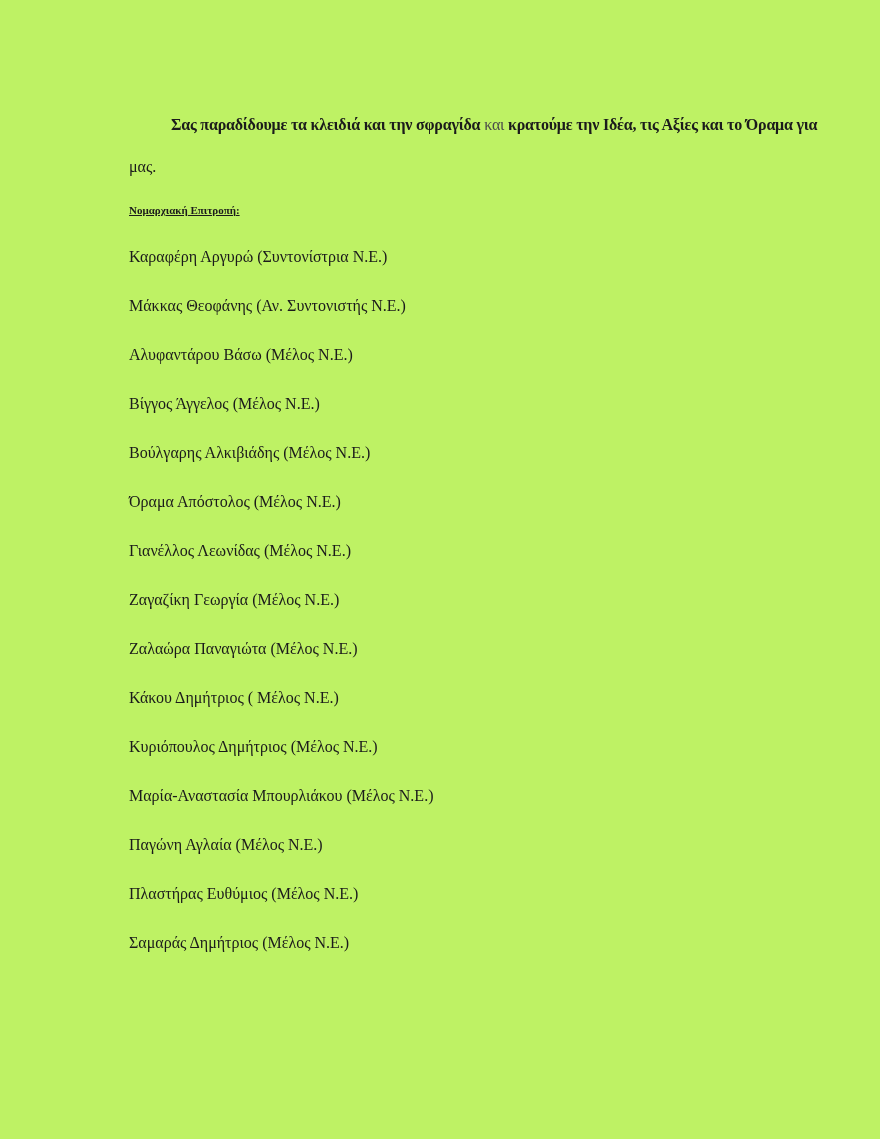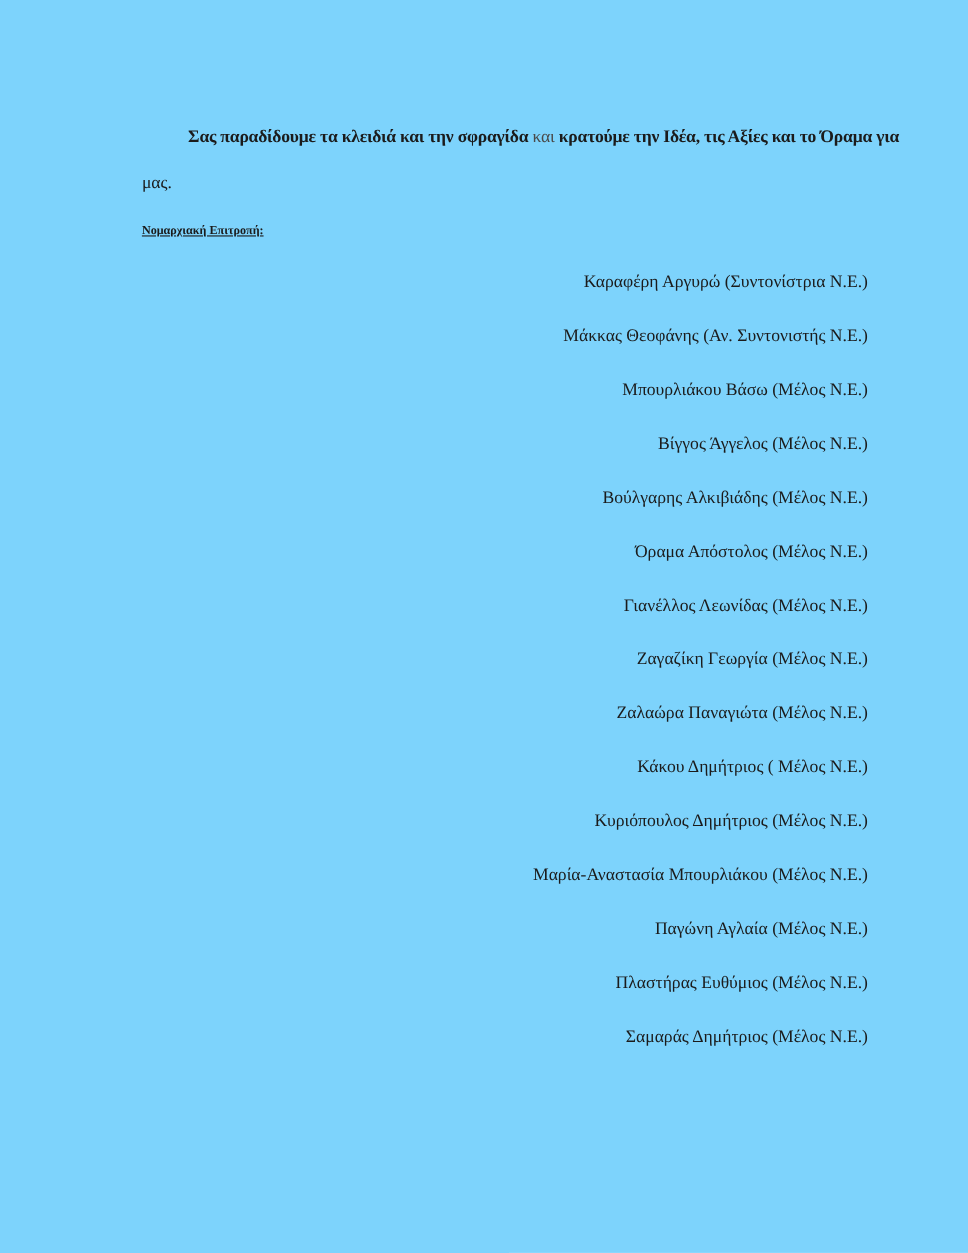--- a/index.html
+++ b/index.html
@@ -5,21 +5,21 @@
   html, body {
     margin: 0;
     padding: 0;
     background: #ffffff;
   }
   .page {
     position: relative;
     width: 880px;
     height: 1139px;
     margin: 0 auto;
-    background: #7dd3fc;
+    background: #bef264;
     overflow: hidden;
     font-family: "Liberation Serif", "DejaVu Serif", serif;
     color: #1b1b1b;
   }
   .content {
     position: absolute;
     left: 129px;
     top: 114px;
     width: 660px;
   }
@@ -44,21 +44,20 @@
   }
   .heading {
     margin: 23px 0 0 0;
     font-size: 11px;
     line-height: 21px;
     font-weight: 700;
     text-decoration: underline;
   }
   .members {
     padding-top: 25px;
-    text-align: right;
   }
   .member {
     margin: 0 0 28px 0;
     font-size: 16px;
     line-height: 21px;
     font-weight: 400;
     white-space: nowrap;
   }
 </style>
 </head>
@@ -69,21 +68,21 @@
 
     <p class="intro-line1"><span>Σας παραδίδουμε τα κλειδιά και την σφραγίδα</span><span> </span><span class="seg-regular">και</span><span> </span><span>κρατούμε την Ιδέα, τις Αξίες και το  Όραμα για</span></p>
 
     <p class="intro-line2">μας.</p>
 
     <p class="heading">Νομαρχιακή Επιτροπή:</p>
 
     <div class="members">
       <p class="member">Καραφέρη Αργυρώ (Συντονίστρια Ν.Ε.)</p>
       <p class="member">Μάκκας Θεοφάνης (Αν. Συντονιστής Ν.Ε.)</p>
-      <p class="member">Μπουρλιάκου Βάσω (Μέλος Ν.Ε.)</p>
+      <p class="member">Αλυφαντάρου Βάσω (Μέλος Ν.Ε.)</p>
       <p class="member">Βίγγος Άγγελος (Μέλος Ν.Ε.)</p>
       <p class="member">Βούλγαρης Αλκιβιάδης (Μέλος Ν.Ε.)</p>
       <p class="member">Όραμα Απόστολος (Μέλος Ν.Ε.)</p>
       <p class="member">Γιανέλλος Λεωνίδας (Μέλος Ν.Ε.)</p>
       <p class="member">Ζαγαζίκη Γεωργία (Μέλος Ν.Ε.)</p>
       <p class="member">Ζαλαώρα Παναγιώτα (Μέλος Ν.Ε.)</p>
       <p class="member">Κάκου Δημήτριος ( Μέλος Ν.Ε.)</p>
       <p class="member">Κυριόπουλος Δημήτριος (Μέλος Ν.Ε.)</p>
       <p class="member">Μαρία-Αναστασία Μπουρλιάκου (Μέλος Ν.Ε.)</p>
       <p class="member">Παγώνη Αγλαία (Μέλος Ν.Ε.)</p>

